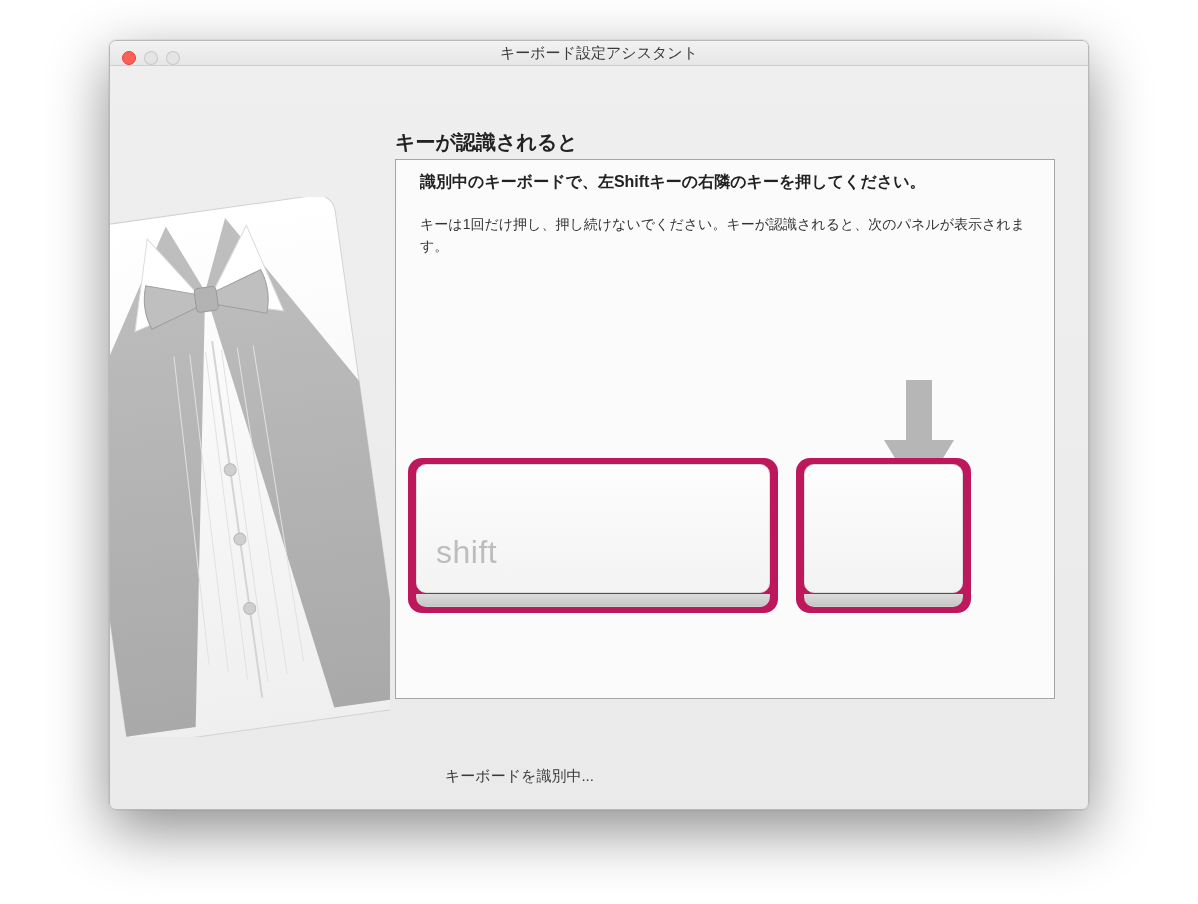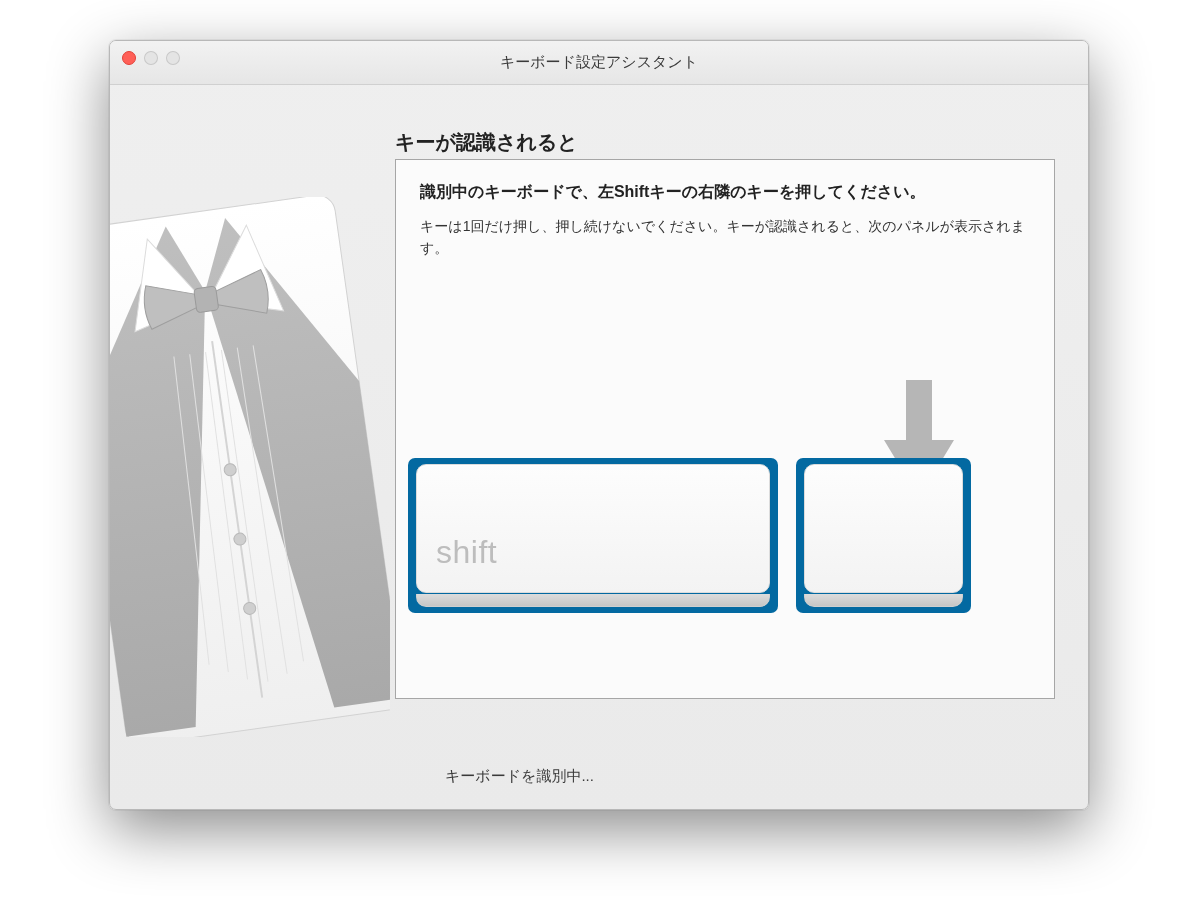--- a/index.html
+++ b/index.html
@@ -14,21 +14,21 @@
     position: absolute;
     left: 109px; top: 40px;
     width: 980px; height: 770px;
     background: linear-gradient(#efefef, #eaeaea);
     border: 1px solid #b8b8b8;
     border-radius: 7px;
     box-shadow: 0 20px 60px rgba(0,0,0,0.45), 0 0 0 1px rgba(0,0,0,0.05);
     overflow: hidden;
   }
   .titlebar {
-    height: 44px;
+    height: 25px;
     border-bottom: 1px solid #d0d0d0;
     display: flex;
     align-items: center;
     position: relative;
     background: linear-gradient(#f2f2f2, #e6e6e6);
   }
   .traffic {
     position: absolute;
     left: 12px; top: 10px;
     display: flex; gap: 8px;
@@ -61,46 +61,46 @@
     font-size: 20px;
     font-weight: 700;
     color: #222;
   }
   .panel {
     position: absolute;
     left: 285px; top: 82px;
     width: 660px; height: 540px;
     border: 1px solid #a6a6a6;
     background: #fbfbfb;
-    padding: 22px 24px;
+    padding: 12px 24px;
   }
   .panel-title {
     font-size: 16px;
     font-weight: 700;
     color: #222;
   }
   .panel-desc {
-    margin-top: 12px;
+    margin-top: 20px;
     font-size: 14px;
     color: #333;
     line-height: 1.6;
   }
   .keys {
     position: absolute;
     left: 12px; bottom: 20px;
     width: 635px; height: 220px;
   }
   .arrow-down {
     position: absolute;
     left: 476px; top: -78px;
   }
   .key {
     position: absolute;
-    border-radius: 7px;
-    background: #0369a1;
+    border-radius: 14px;
+    background: #be185d;
     height: 155px;
   }
   .key::before {
     content: "";
     position: absolute;
     left: 8px; right: 8px; top: 6px; bottom: 20px;
     border-radius: 10px;
     background: linear-gradient(#fdfdfd, #f3f3f3);
     border: 1px solid #dcdcdc;
     box-shadow: inset 0 1px 1px #fff;

